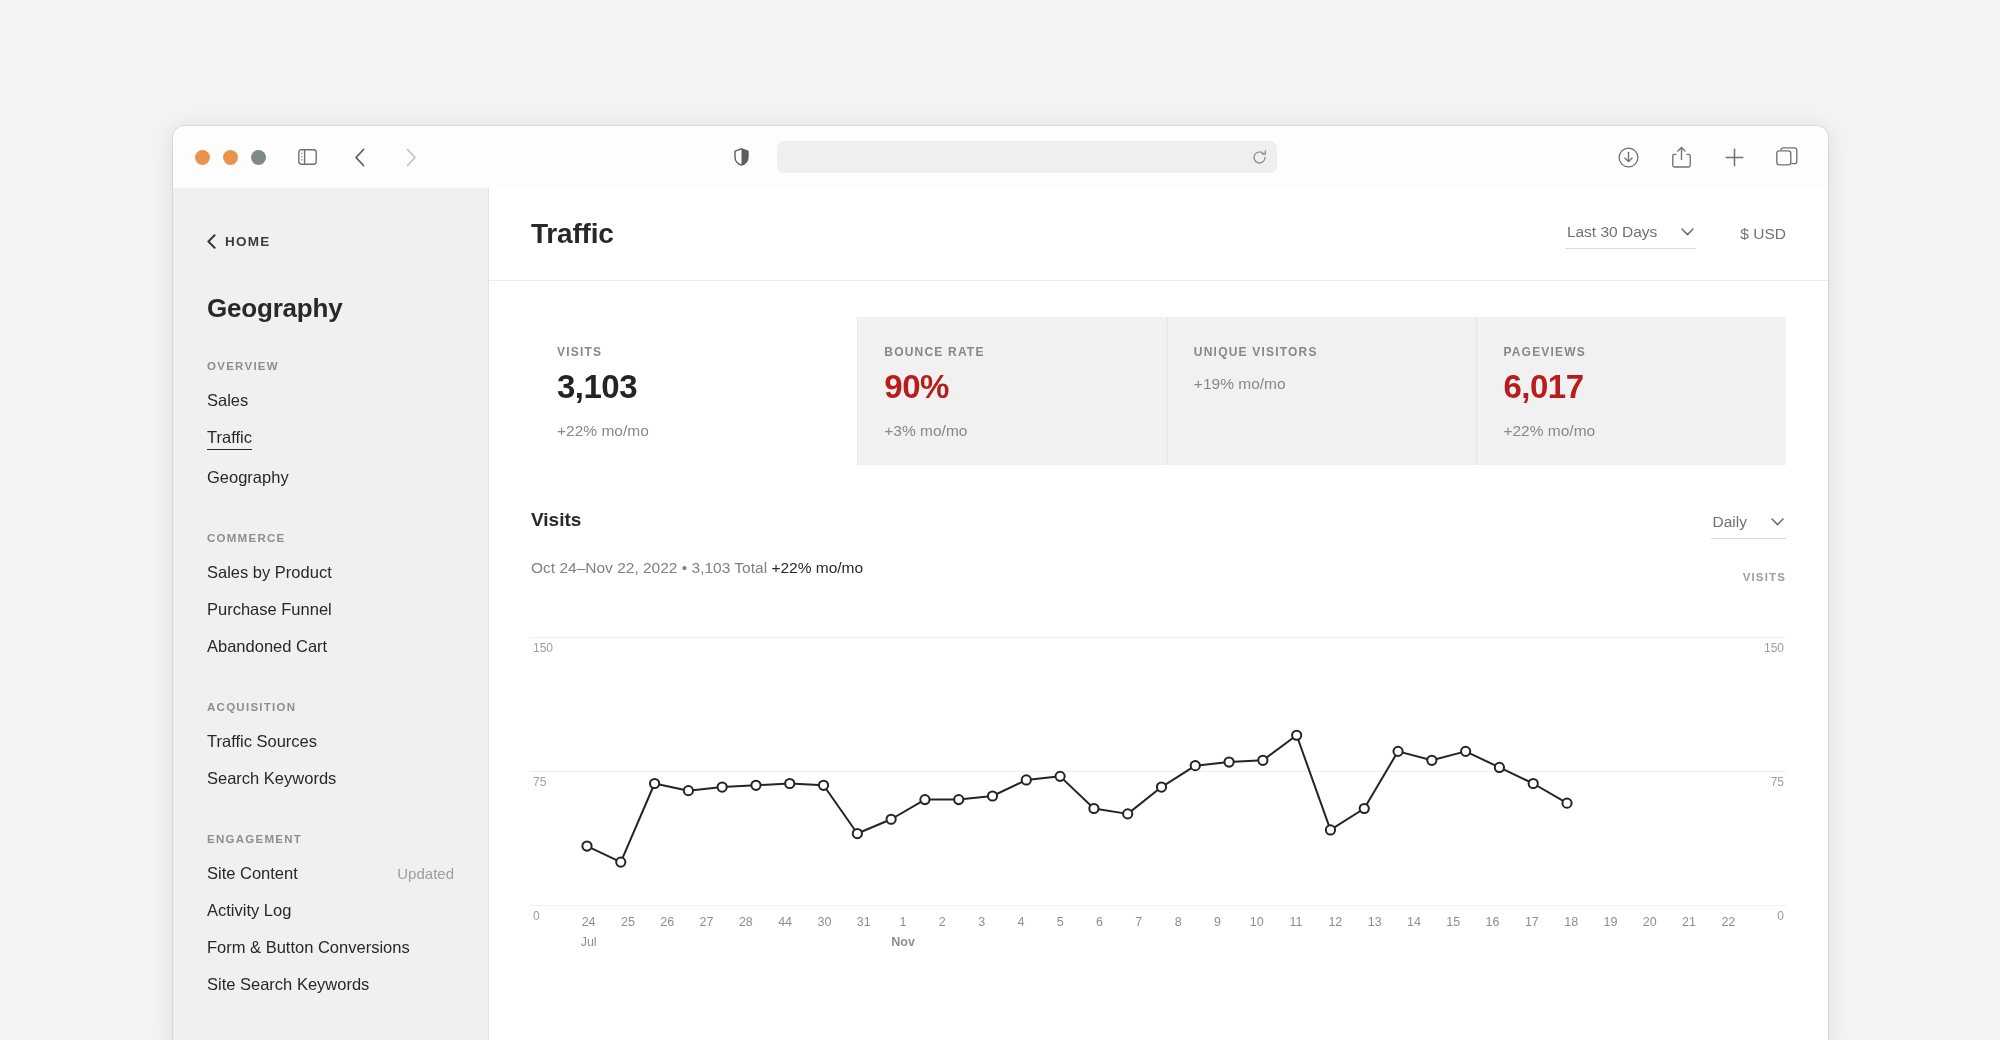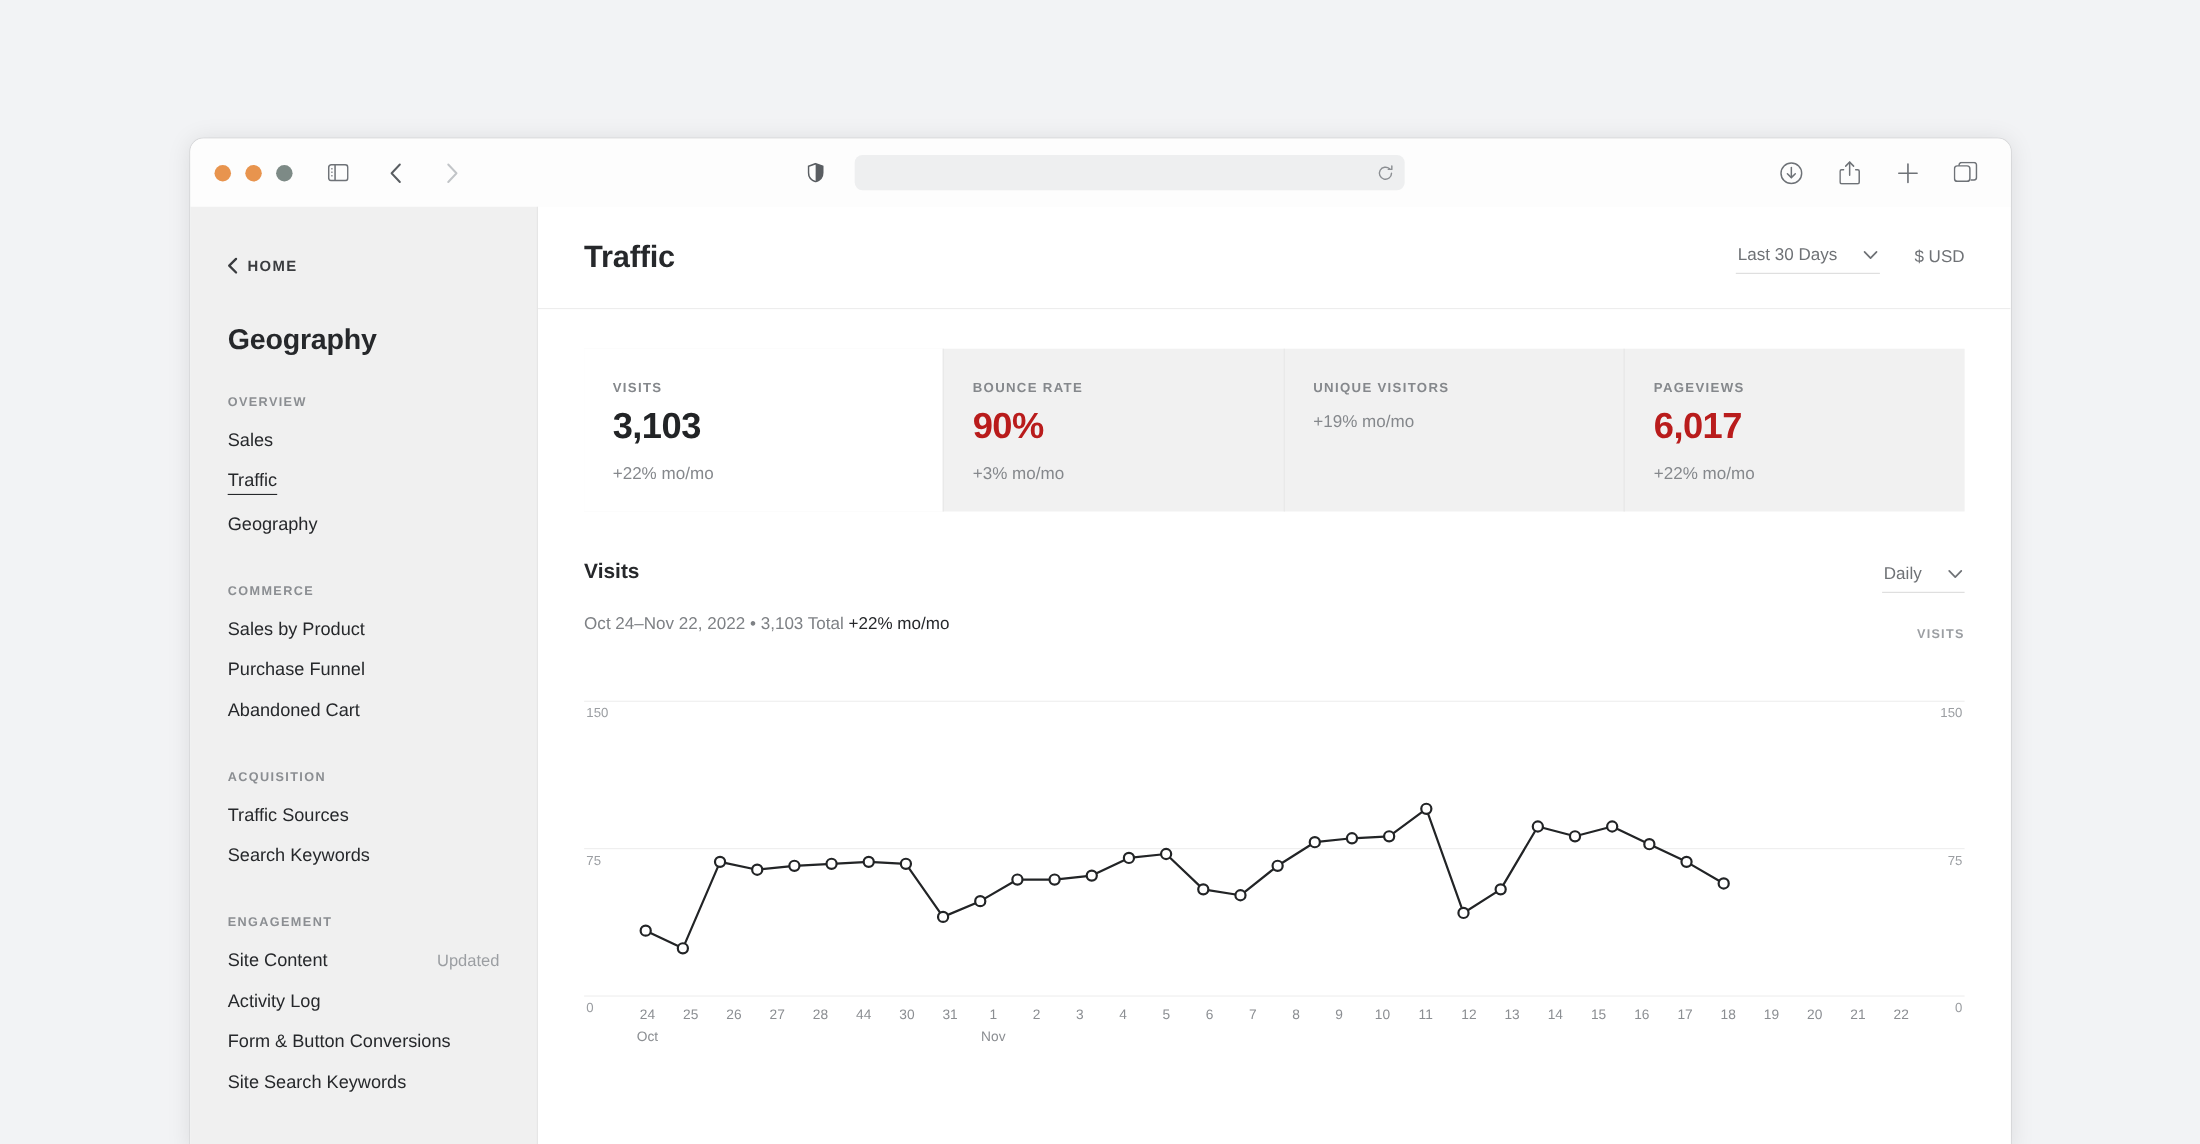--- a/index.html
+++ b/index.html
@@ -83,21 +83,21 @@
   .sb-item.active .lbl { border-bottom:1.5px solid #26282b; padding-bottom:2px; }
   .sb-badge { font-size:15px; color:#9b9ea2; font-weight:400; }
   
   #main { flex:1; background:#ffffff; overflow:hidden; position:relative; }
   #main-header {
     height:93px; display:flex; align-items:center;
     padding:0 42px 0 42px;
     border-bottom:1px solid #ededed;
   }
   #page-title { font-size:28px; font-weight:600; color:#26282b; letter-spacing:-0.2px; }
-  .header-right { margin-left:auto; display:flex; align-items:center; gap:31px; }
+  .header-right { margin-left:auto; display:flex; align-items:center; gap:44px; }
   .select-under {
     display:flex; align-items:center; gap:24px;
     border-bottom:1px solid #dcdcdc;
     padding:4px 2px 7px 2px;
     color:#6f7276; font-size:15.5px;
   }
   .currency { color:#6f7276; font-size:15.5px; }
   .chev { display:inline-block; }
   
   #kpis {
@@ -403,21 +403,21 @@
               <div class="xtick" style="left: 68.5862%;">13</div>
               <div class="xtick" style="left: 71.9655%;">14</div>
               <div class="xtick" style="left: 75.3448%;">15</div>
               <div class="xtick" style="left: 78.7241%;">16</div>
               <div class="xtick" style="left: 82.1034%;">17</div>
               <div class="xtick" style="left: 85.4828%;">18</div>
               <div class="xtick" style="left: 88.8621%;">19</div>
               <div class="xtick" style="left: 92.2414%;">20</div>
               <div class="xtick" style="left: 95.6207%;">21</div>
               <div class="xtick" style="left: 99%;">22</div>
-              <div class="xmonth" style="left: 1%;">Oct</div>
-              <div class="xmonth" style="left: 28.0345%;">Nov</div>
+              <div class="xmonth" style="left: 1%;">Jul</div>
+              <div class="xmonth" style="left: 28.0345%; font-weight: bold;">Nov</div>
             </div>
         </div>
       </div>
 
     </div>
   </div>
 </div>
 
 </body></html>

